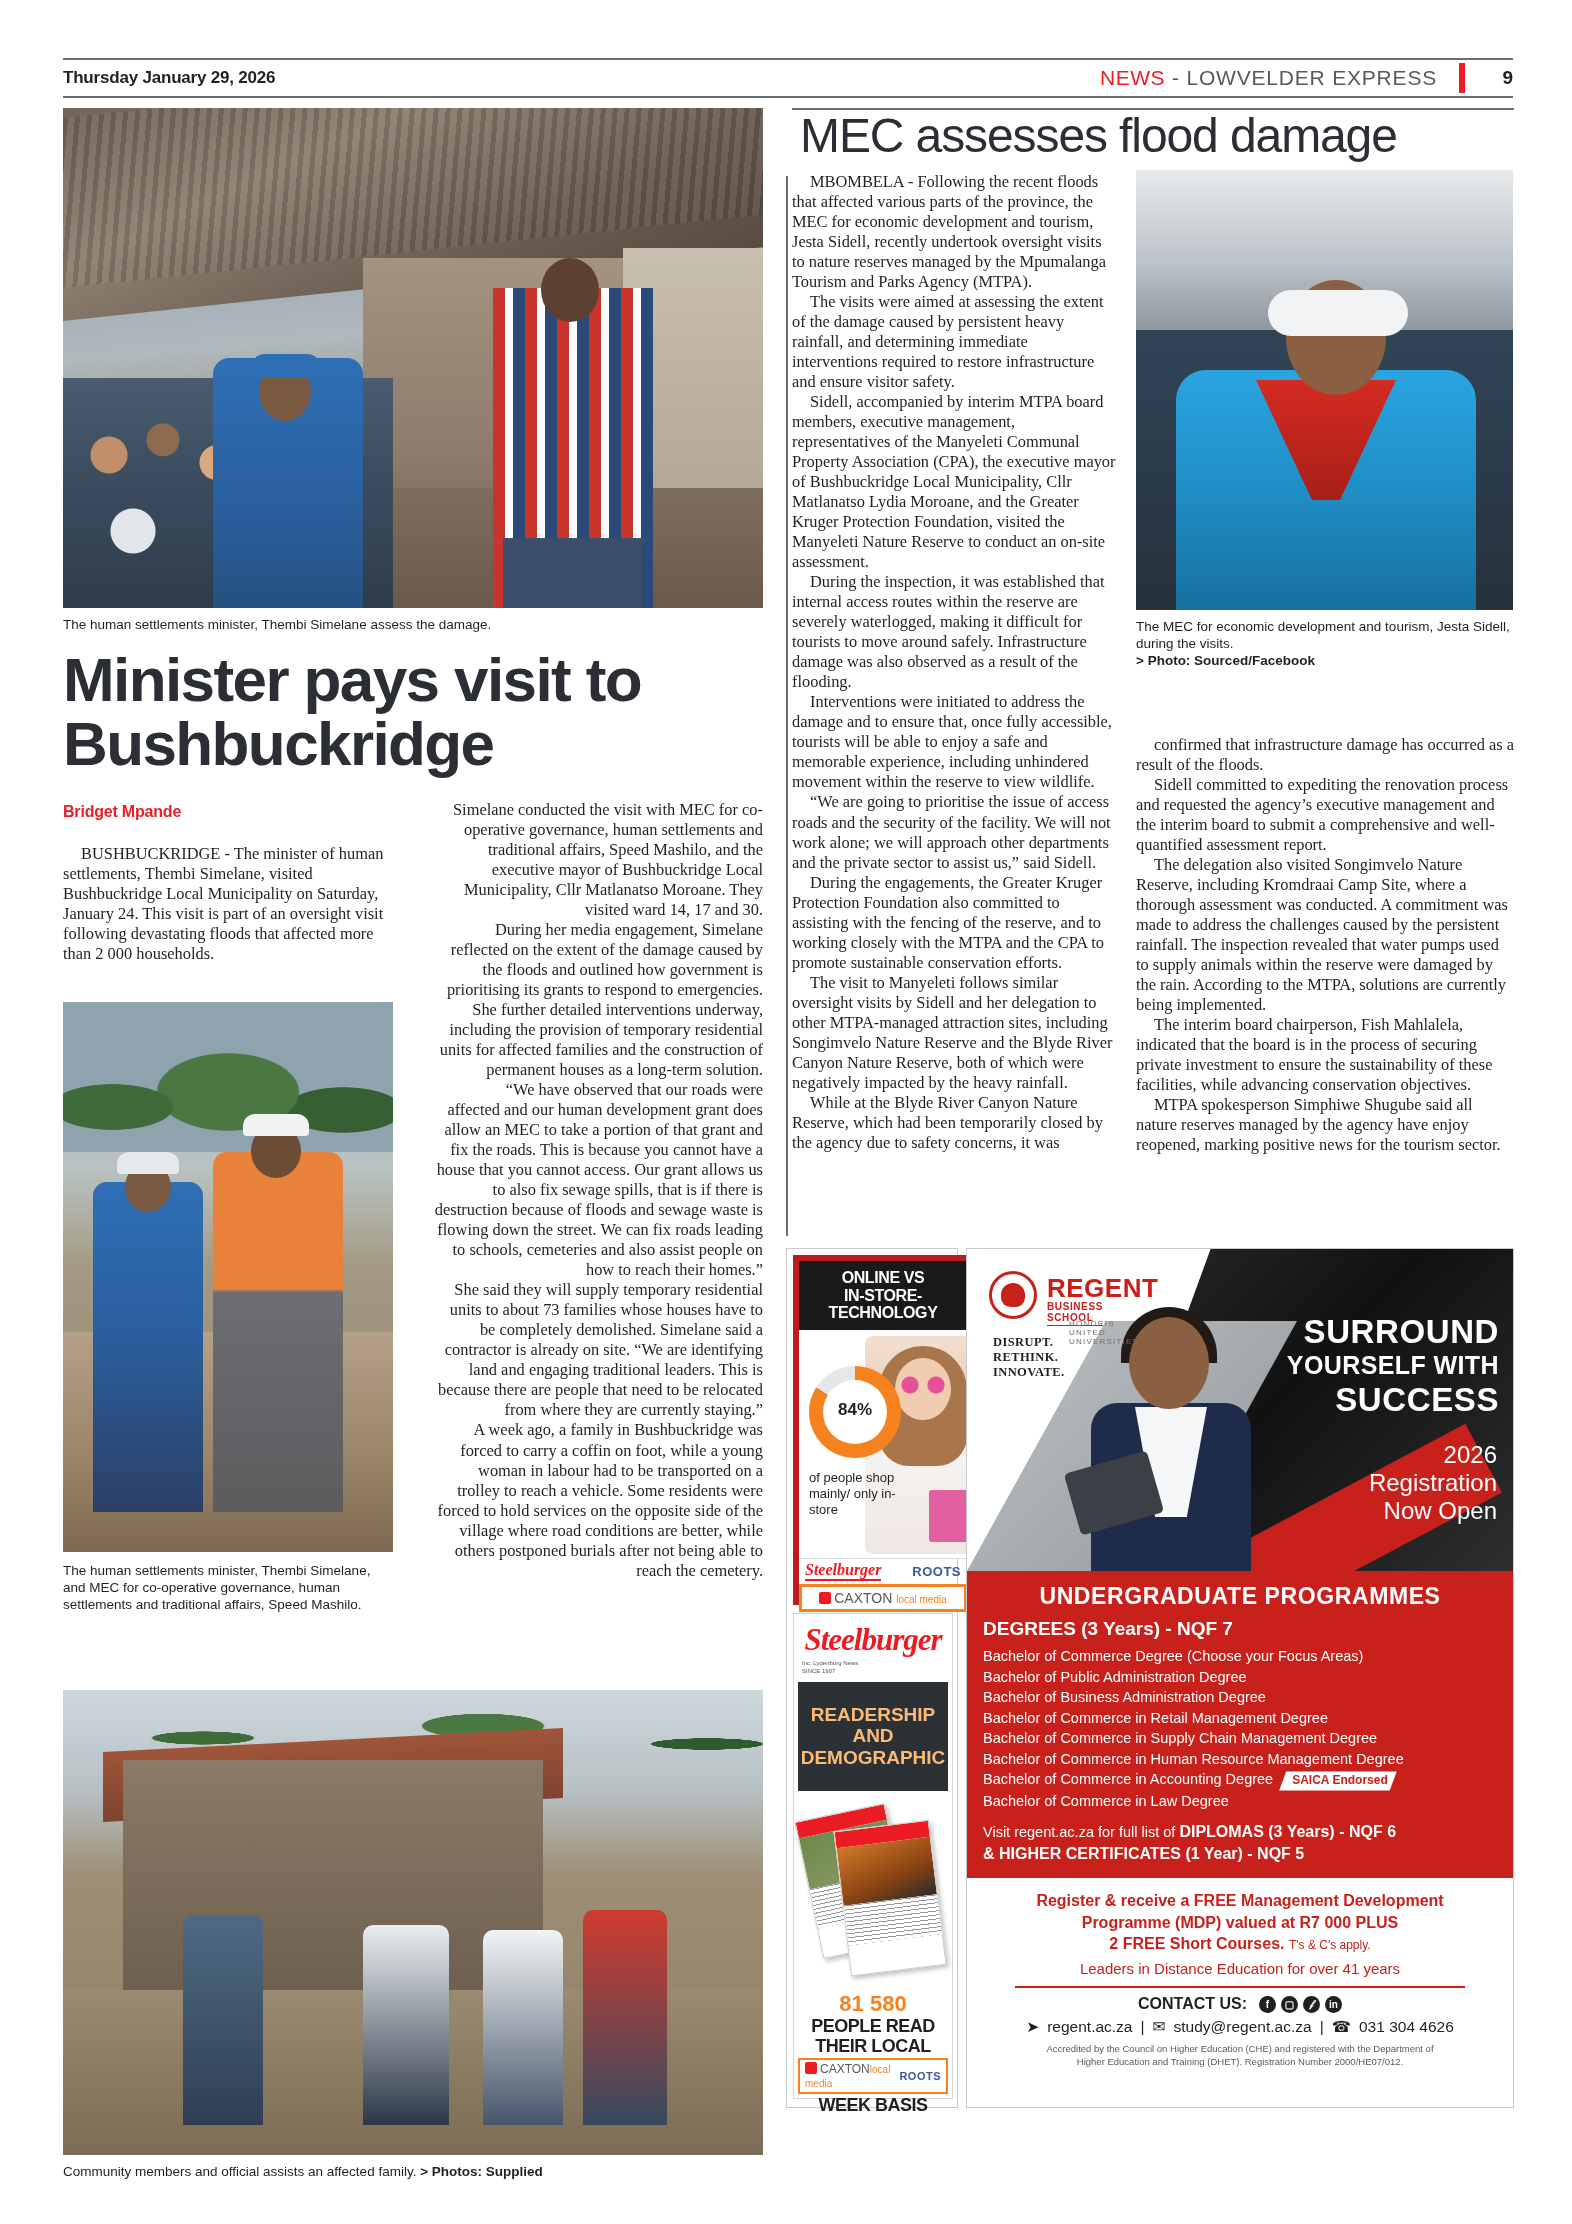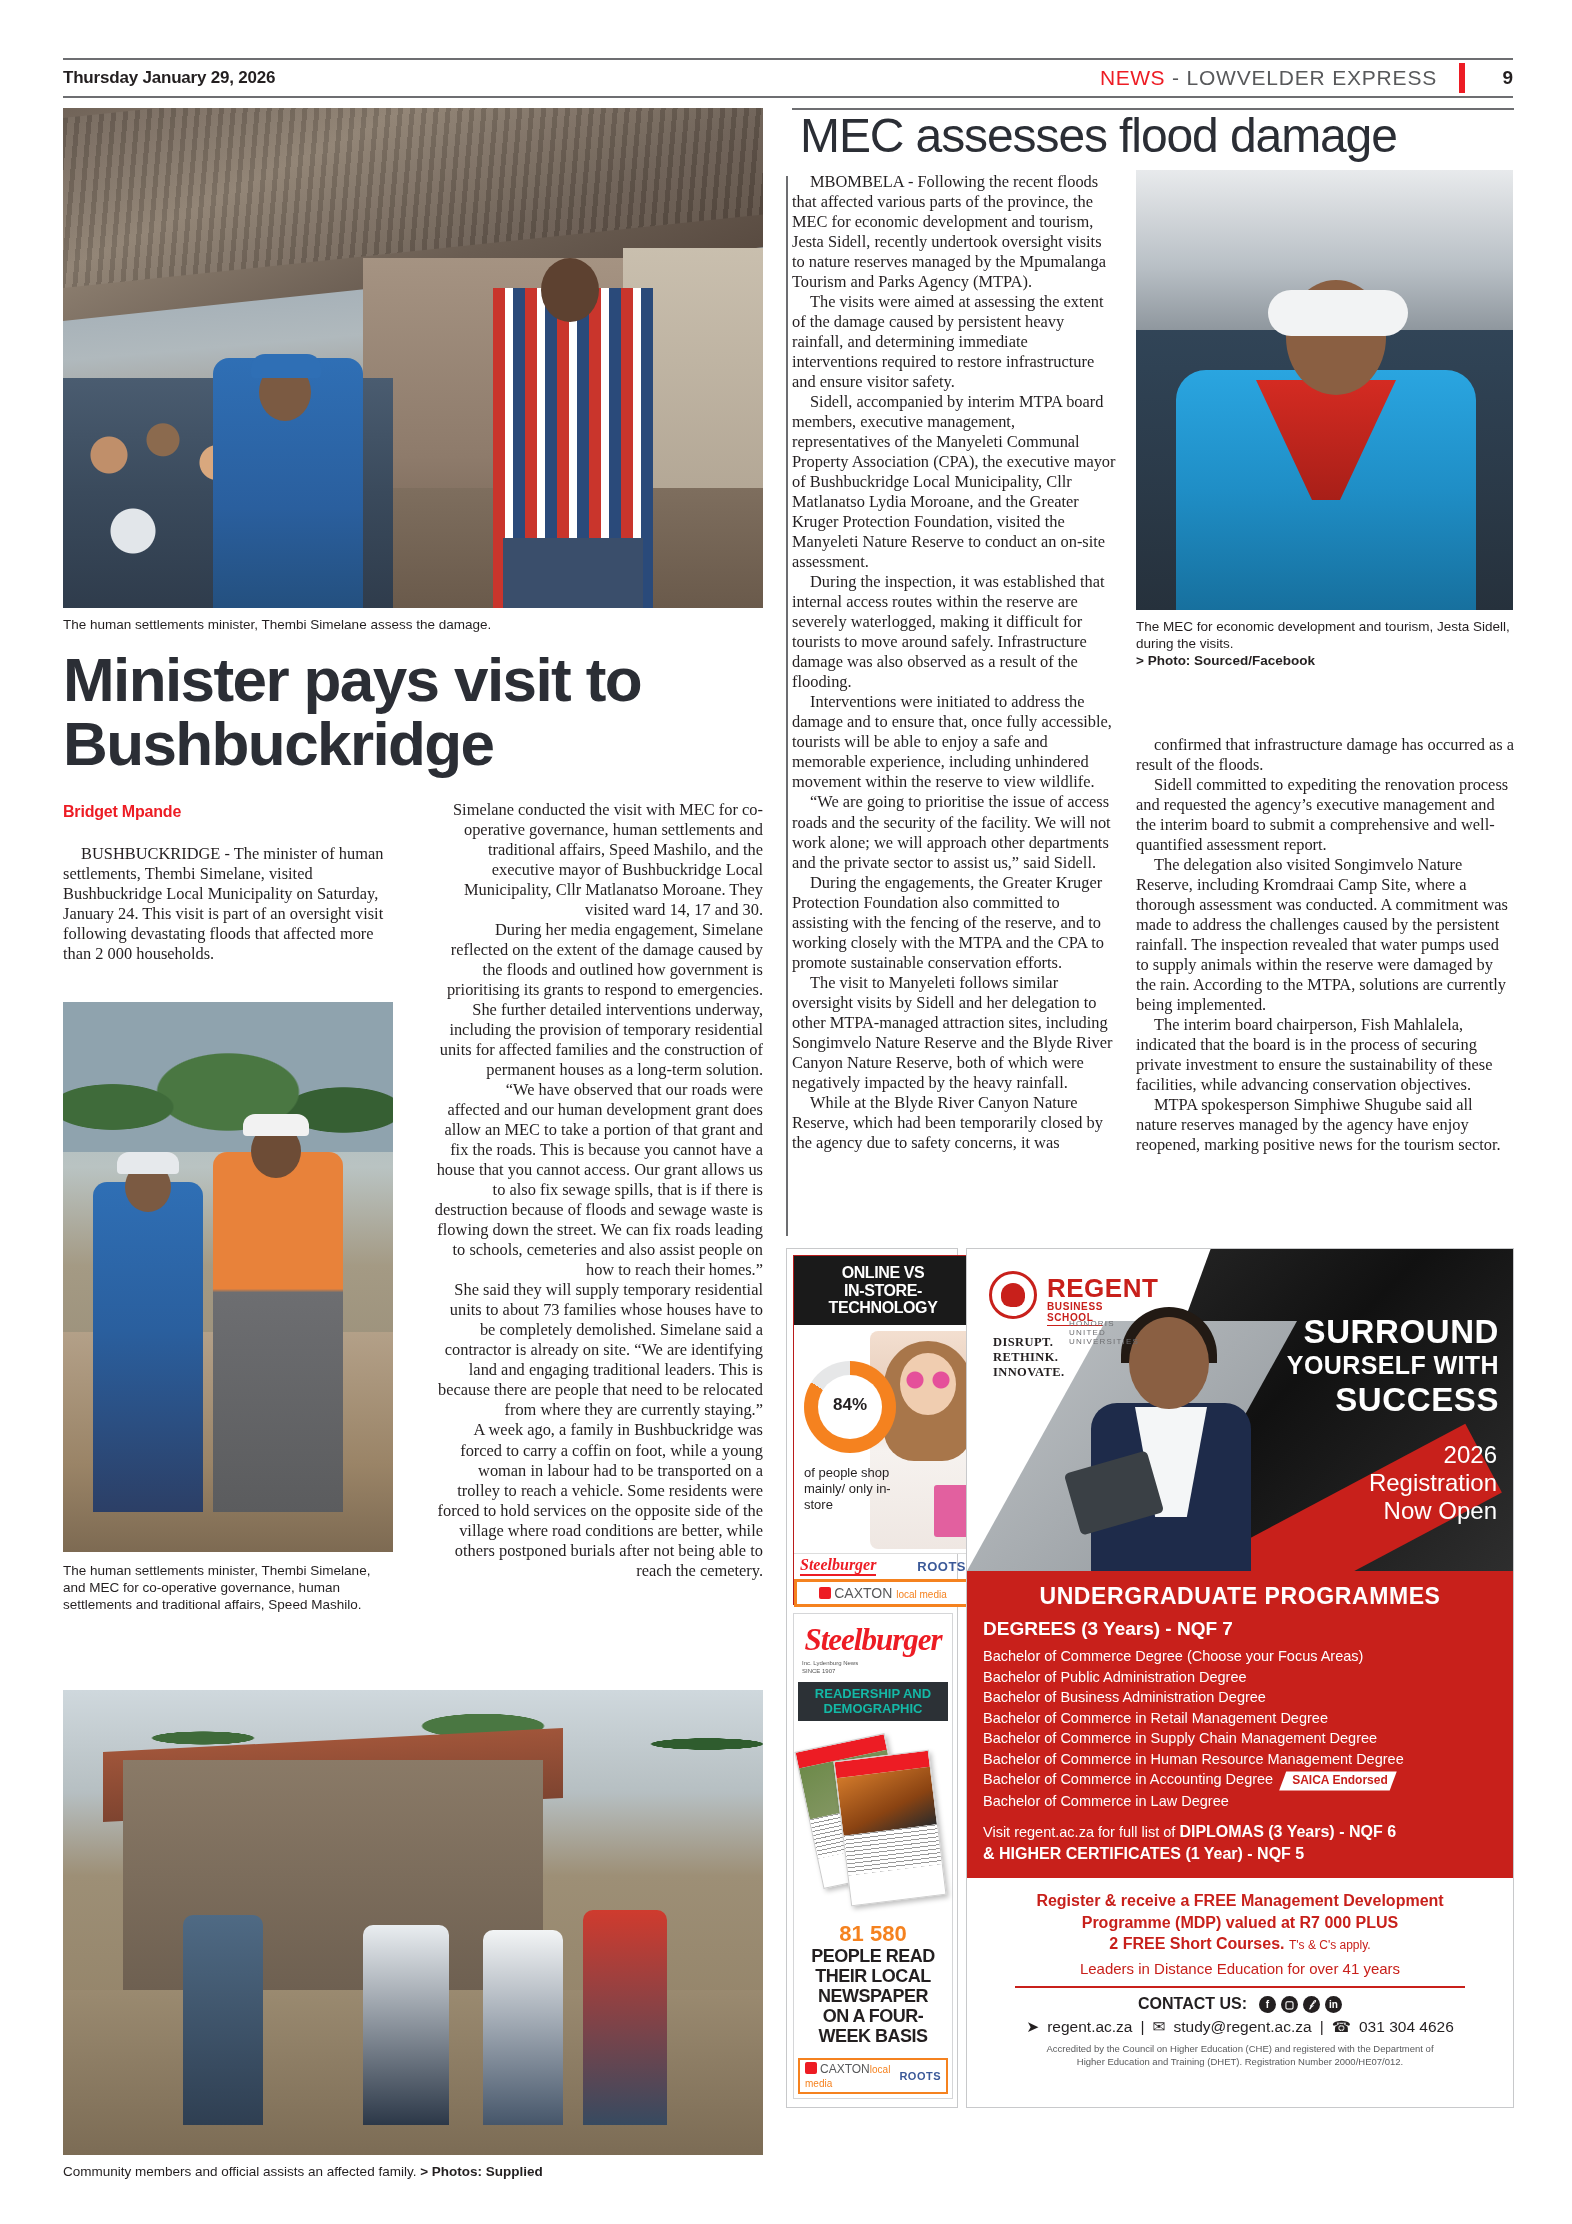--- a/index.html
+++ b/index.html
@@ -165,21 +165,21 @@
   #s2c1 { position: absolute; left: 792px; top: 172px; width: 325px; }
   #s2c2 { position: absolute; left: 1136px; top: 735px; width: 378px; }
   .colrule { position:absolute; width:2px; background:#6d6e71; }
 
   
   .adbox { position:absolute; border:1px solid #c8c9cb; background:#fff; }
   #ad-left { left: 786px; top: 1248px; width: 172px; height: 860px; }
   #ad-right { left: 966px; top: 1248px; width: 548px; height: 860px; }
 
   
-  .ad1 { position:absolute; left:6px; top:6px; width:180px; height:350px; border:1px solid #b91c1c; }
+  .ad1 { position:absolute; left:6px; top:6px; width:180px; height:350px; border:6px solid #b91c1c; }
   .ad1-hd {
     background:#1a1a1a; color:#fff; text-align:center;
     font-family:"Liberation Sans", sans-serif; font-weight:700; font-size:16px; line-height:1.1;
     padding:8px 2px; letter-spacing:-0.4px;
   }
   .ad1-body { position:relative; height:228px; background:#fff; overflow:hidden; }
   .ad1-girl { position:absolute; right:-6px; top:6px; width:108px; height:218px;
     background: linear-gradient(180deg,#f3dfd0 0%,#e7cdbb 30%,#f6f2ef 55%,#efe7e2 100%); border-radius:8px; }
   .ad1-hair { position:absolute; right:6px; top:10px; width:88px; height:120px; background:#a8764a; border-radius:44px 44px 30px 30px; }
   .ad1-face { position:absolute; right:22px; top:22px; width:56px; height:62px; background:#f0cdb0; border-radius:50%; }
@@ -201,22 +201,22 @@
   .ad1-caxton-in { background:#fff; text-align:center; padding:3px 0;
     font-family:"Liberation Sans", sans-serif; font-size:14px; color:#58595b; }
   .cax-dot { display:inline-block; width:12px; height:12px; background:#ed1c24; border-radius:2px; vertical-align:-1px; margin-right:3px; }
   .cax-lm { color:#f5821f; font-size:10px; }
 
   
   .ad2 { position:absolute; left:6px; top:364px; width:160px; height:486px; border:1px solid #d5d6d8; }
   .ad2-logo { text-align:center; padding:8px 4px 2px;
     font-family:"Liberation Serif", serif; font-weight:700; font-style:italic; font-size:31px; color:#ed1c24; letter-spacing:-1px; }
   .ad2-logo-sub { font-family:"Liberation Sans", sans-serif; font-size:6px; color:#555; text-align:left; padding-left:8px; line-height:1.3; }
-  .ad2-hd { background:#2c3136; color:#14b8a6; text-align:center; margin:6px 4px 0;
-    font-family:"Liberation Sans", sans-serif; font-weight:700; font-size:13px; line-height:1.15; padding:5px 2px; }
+  .ad2-hd { background:#2c3136; color:#fdba74; text-align:center; margin:6px 4px 0;
+    font-family:"Liberation Sans", sans-serif; font-weight:700; font-size:19px; line-height:1.15; padding:22px 2px; }
   .ad2-pics { position:relative; height:190px; margin-top:6px; }
   .pg { position:absolute; background:#fff; border:1px solid #ccc; box-shadow:2px 3px 5px rgba(0,0,0,.25); overflow:hidden; }
   .pg1 { left:14px; top:14px; width:92px; height:140px; transform: rotate(-12deg); }
   .pg2 { left:48px; top:28px; width:96px; height:146px; transform: rotate(-7deg); }
   .pg-mast { height:16px; background:#ed1c24; }
   .pg-img { height:58px; background: linear-gradient(160deg,#d1792a 0%,#8a4312 60%,#2b2b2b 100%); }
   .pg-img2 { height:52px; background: linear-gradient(160deg,#6d8a4a 0%,#8a9a6a 100%); }
   .pg-txt { height:40px; background: repeating-linear-gradient(180deg,#999 0 1px,#fff 1px 4px); }
   .ad2-num { text-align:center; font-family:"Liberation Sans", sans-serif; font-weight:700; font-size:22px; color:#f5821f; margin-top:4px; }
   .ad2-txt { text-align:center; font-family:"Liberation Sans", sans-serif; font-weight:700; font-size:18px; line-height:1.1; color:#231f20; letter-spacing:-0.5px; }

